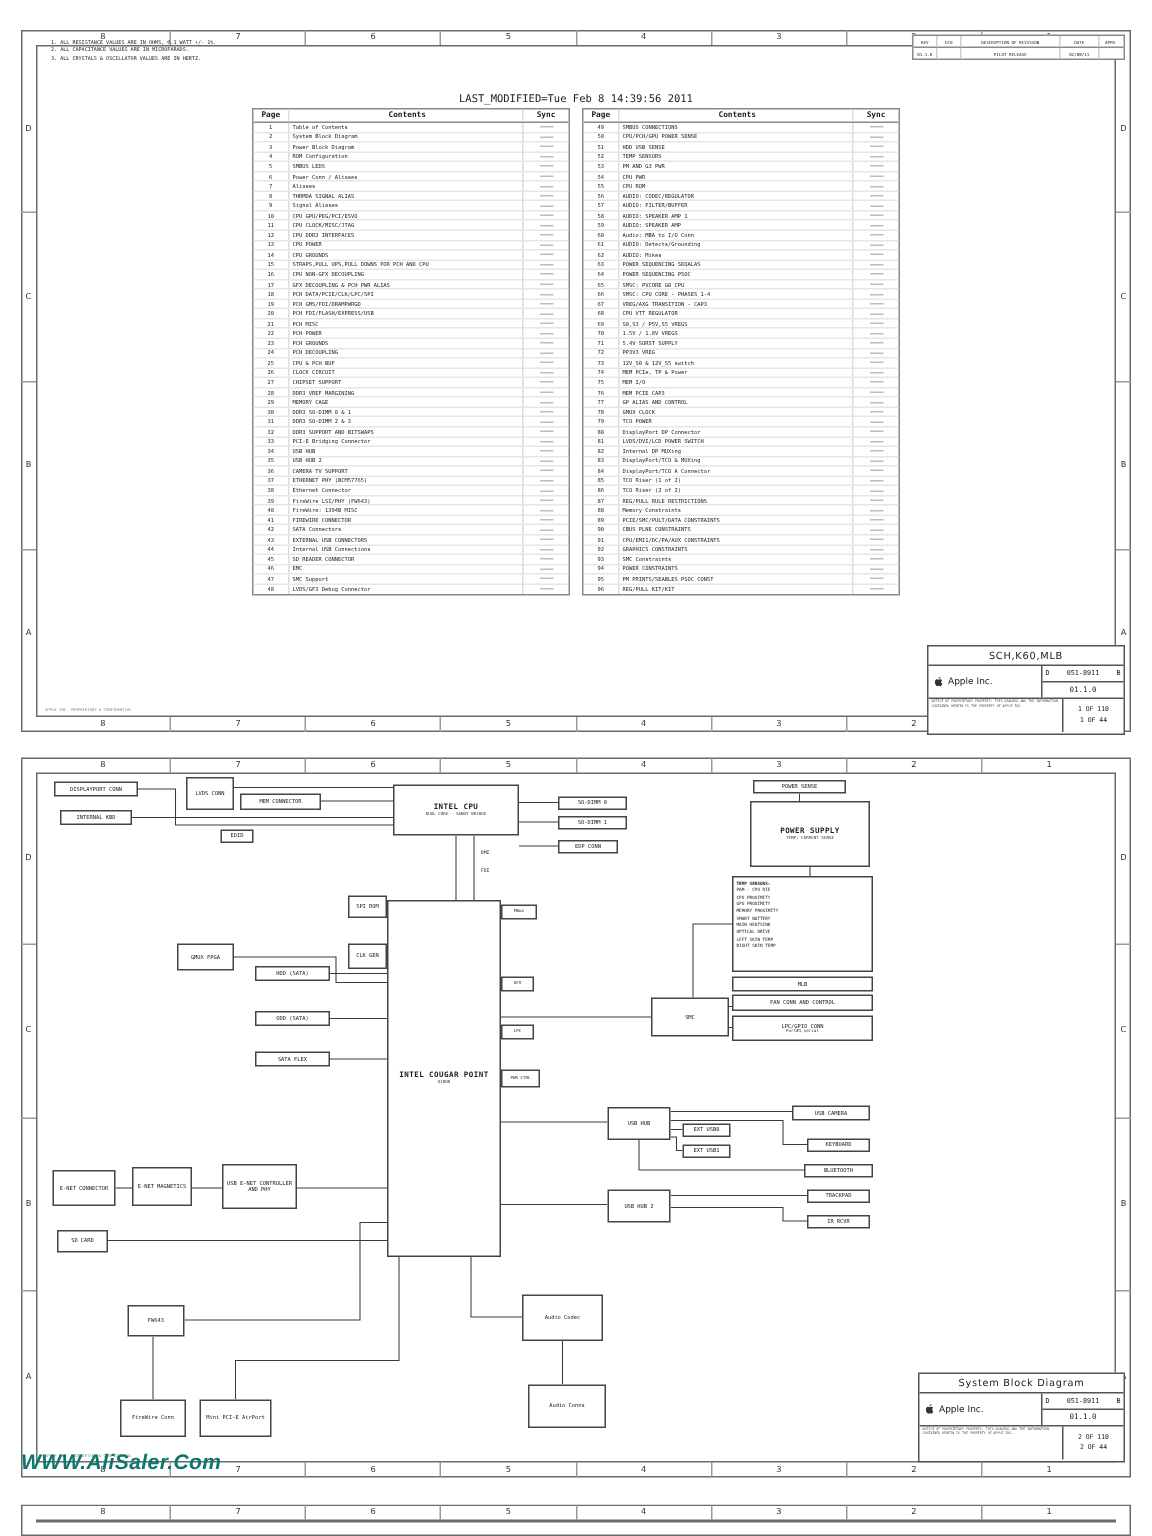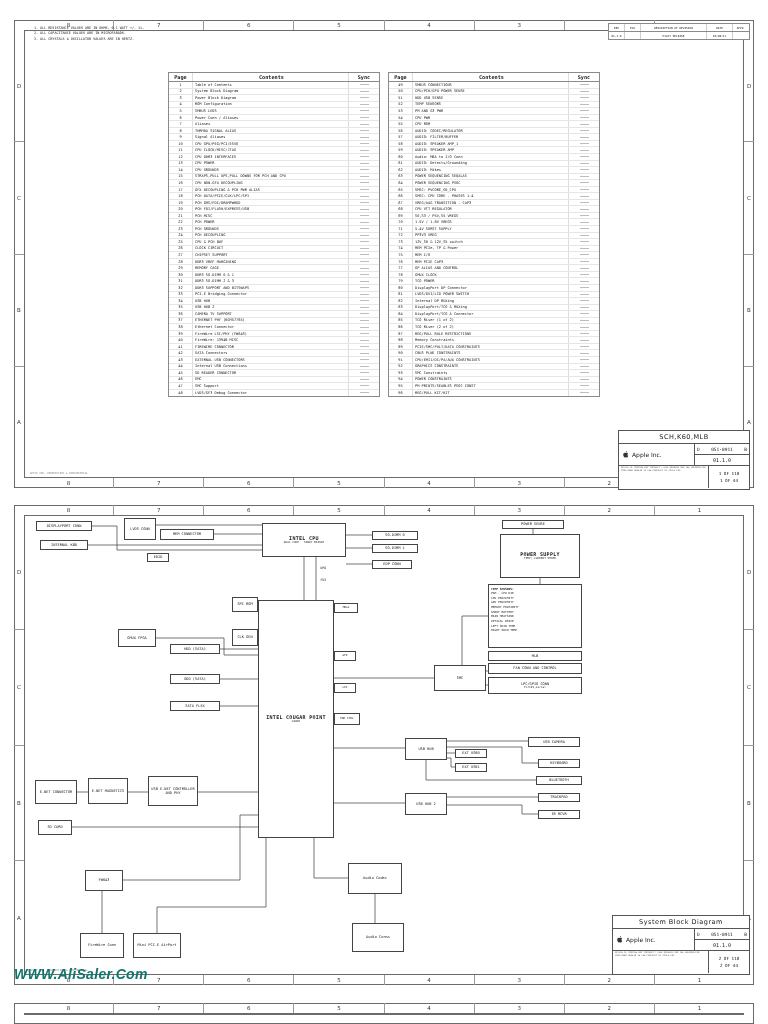--- a/index.html
+++ b/index.html
@@ -121,20 +121,21 @@
       <div class="rcell">A</div>
     </div>
   <div class="frame-inner"></div>
 
   <div class="notes">
     <div>1. ALL RESISTANCE VALUES ARE IN OHMS, 0.1 WATT +/- 1%.</div>
     <div>2. ALL CAPACITANCE VALUES ARE IN MICROFARADS.</div>
     <div>3. ALL CRYSTALS &amp; OSCILLATOR VALUES ARE IN HERTZ.</div>
   </div>
 
+  <div class="modified">LAST_MODIFIED=Tue Feb  8 14:39:56 2011</div>
 
   <div id="rev-table">
       <div class="rev-row head">
         <div class="rev-cell" style="width: 16px;">REV</div>
         <div class="rev-cell" style="width: 16px;">ECO</div>
         <div class="rev-cell" style="width: 66px;">DESCRIPTION OF REVISION</div>
         <div class="rev-cell" style="width: 26px;">DATE</div>
         <div class="rev-cell" style="width: 14px;">APPD</div>
       </div>
       <div class="rev-row">

